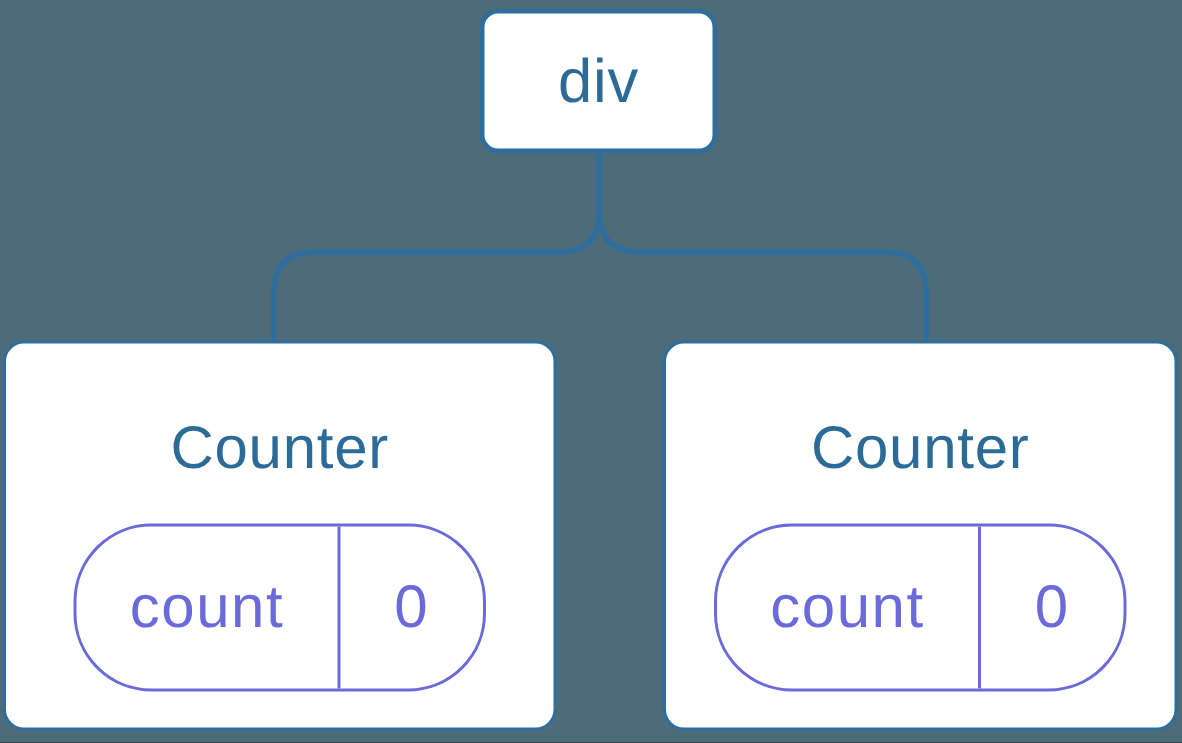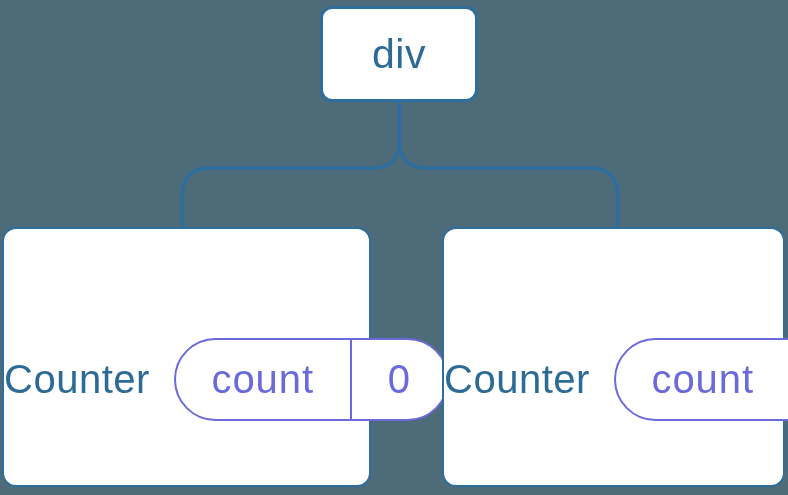--- a/index.html
+++ b/index.html
@@ -45,38 +45,38 @@
   }
   .card {
     position: absolute;
     top: 227px;
     height: 260px;
     box-sizing: border-box;
     background: var(--node-fill, #FFFFFF);
     border: 2.5px solid var(--node-border, #2E6E9E);
     border-radius: 14px;
     display: flex;
-    flex-direction: row;
+    flex-direction: column;
     align-items: center;
     padding-top: 44px;
     gap: 24px;
   }
   .card-left  { left: 2px;   width: 369px; }
   .card-right { left: 442px; width: 343px; }
   .card-title {
     font-size: 40px;
     font-weight: 500;
     letter-spacing: 0.5px;
     line-height: 52px;
     color: var(--node-text, #2D6B97);
   }
   .pill {
     display: flex;
     align-items: stretch;
-    height: 83px;
+    height: 112px;
     box-sizing: border-box;
     border: 2px solid var(--state-accent, #6A6ADB);
     border-radius: 52px;
     color: var(--state-accent, #6A6ADB);
     font-size: 40px;
     letter-spacing: 1px;
     background: var(--node-fill, #FFFFFF);
   }
   .pill-key {
     width: 174px;

